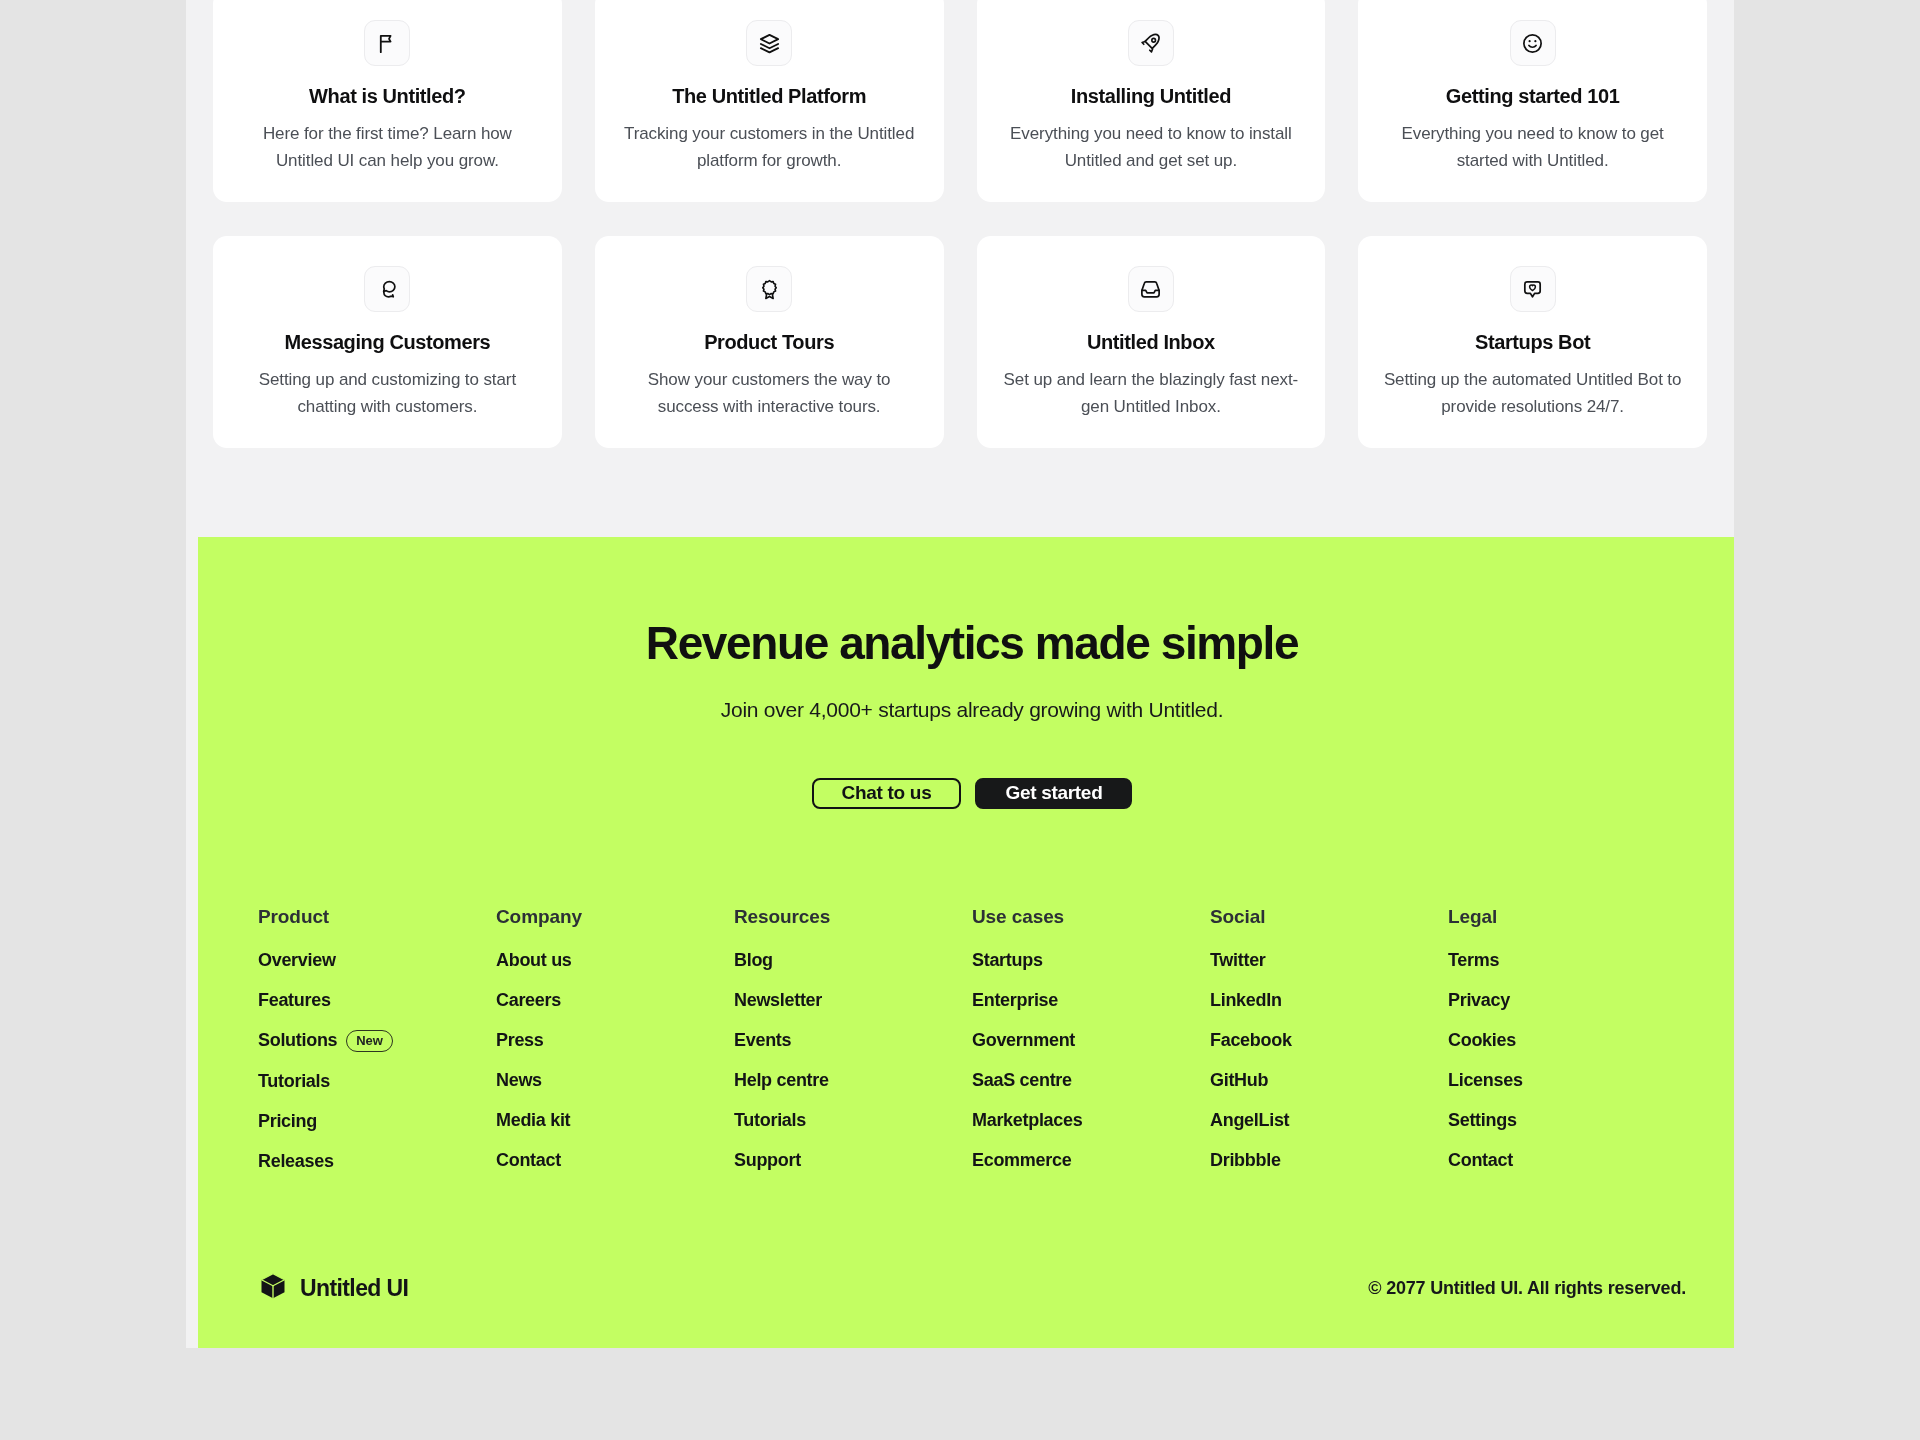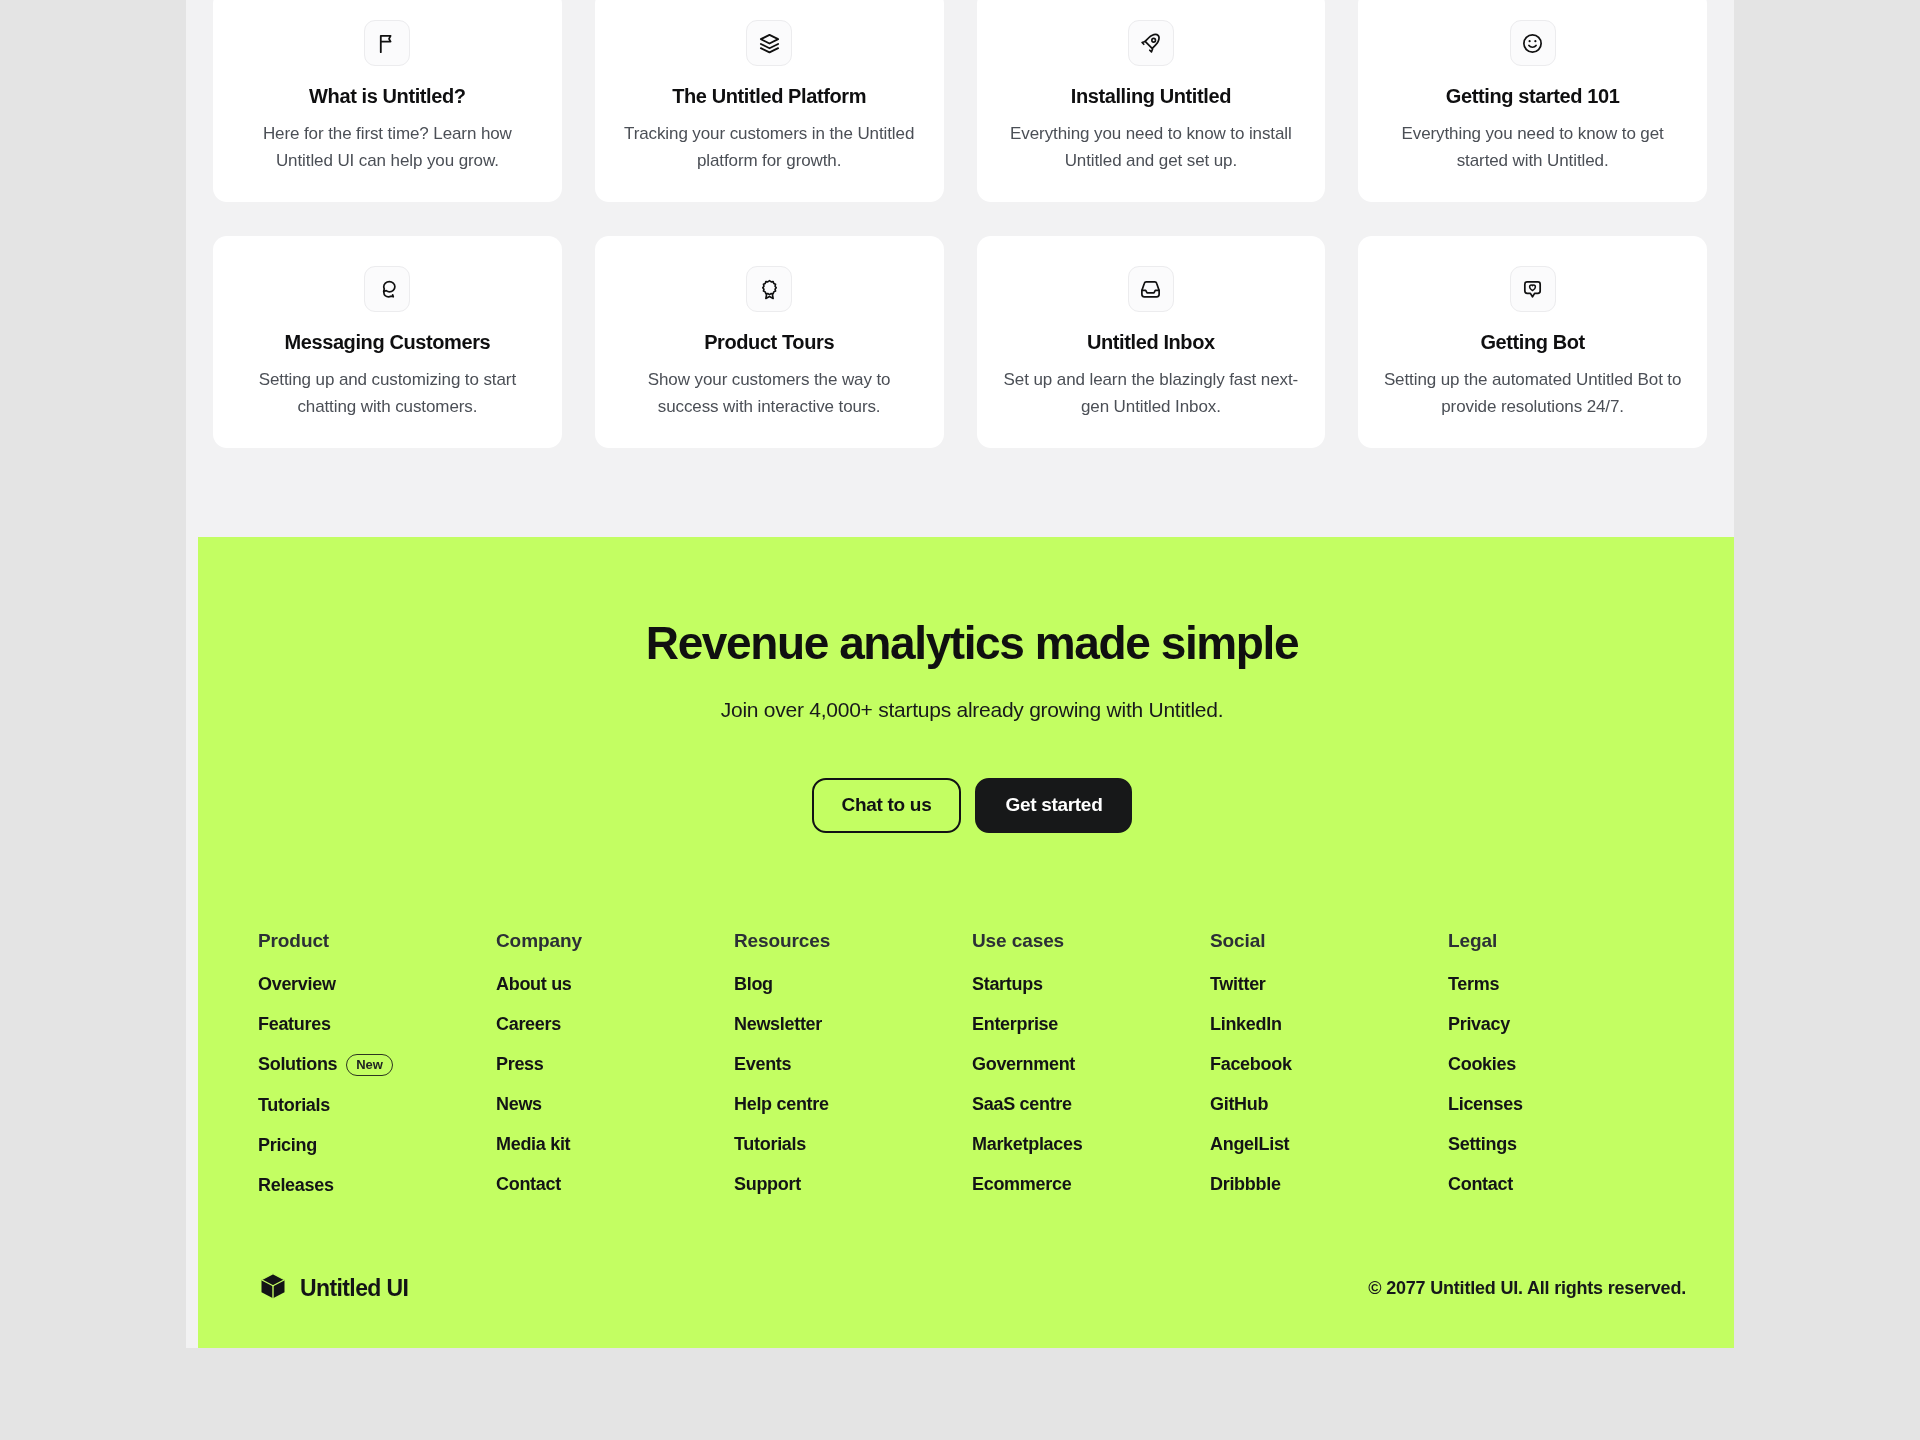--- a/index.html
+++ b/index.html
@@ -102,22 +102,22 @@
     margin-top: 56px;
     display: flex;
     justify-content: center;
     gap: 14px;
   }
   .btn {
     font-family: "Liberation Sans", sans-serif;
     font-size: 19px;
     font-weight: 700;
     letter-spacing: -0.3px;
-    border-radius: 14px;
-    padding: 14px 28px;
+    border-radius: 8px;
+    padding: 2px 28px;
     cursor: pointer;
     line-height: 1.2;
   }
   .btn-outline {
     background: transparent;
     border: 2px solid #111214;
     color: #111214;
   }
   .btn-dark {
     background: #171819;
@@ -280,21 +280,21 @@
           <div class="card-title">Untitled Inbox</div>
           <div class="card-desc">Set up and learn the blazingly fast next-gen Untitled Inbox.</div>
         </div>
         <div class="card">
           <div class="card-icon">
             <svg width="23" height="23" viewBox="0 0 24 24" fill="none">
               <path d="M4 6.4A2.4 2.4 0 0 1 6.4 4h11.2A2.4 2.4 0 0 1 20 6.4v7.2a2.4 2.4 0 0 1-2.4 2.4h-3.4l-2.2 3.6-2.2-3.6H6.4A2.4 2.4 0 0 1 4 13.6V6.4Z" stroke="#111" stroke-width="1.8" stroke-linejoin="round"></path>
               <path d="M12 13.1s-3-1.8-3-3.8c0-1.1.8-1.9 1.8-1.9.6 0 1 .3 1.2.7.2-.4.6-.7 1.2-.7 1 0 1.8.8 1.8 1.9 0 2-3 3.8-3 3.8Z" stroke="#111" stroke-width="1.6" stroke-linejoin="round"></path>
             </svg>
           </div>
-          <div class="card-title">Getting Bot</div>
+          <div class="card-title">Startups Bot</div>
           <div class="card-desc">Setting up the automated Untitled Bot to provide resolutions 24/7.</div>
         </div>
       </div>
   </div>
 
   <div class="green">
 
     <div class="cta">
       <div class="cta-title">Revenue analytics made simple</div>
       <div class="cta-sub">Join over 4,000+ startups already growing with Untitled.</div>

